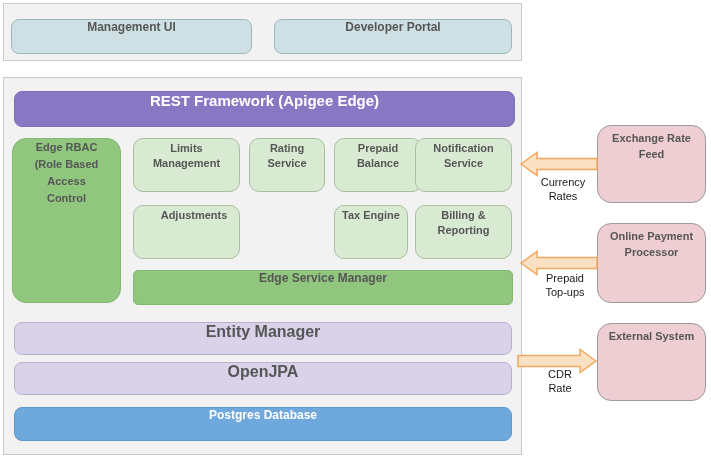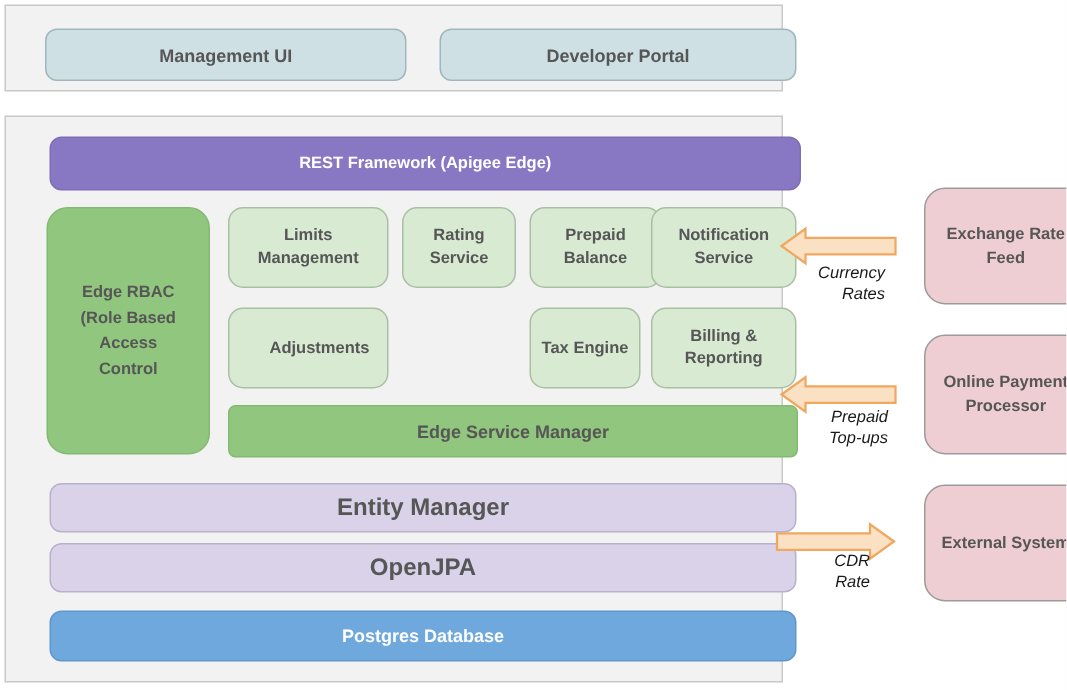--- a/index.html
+++ b/index.html
@@ -4,28 +4,28 @@
 <style>
   html,body{margin:0;padding:0;background:#ffffff;}
   .canvas{
     position:relative;width:711px;height:460px;background:#ffffff;
     font-family:"Liberation Sans", sans-serif;overflow:hidden;
   }
   .container{
     position:absolute;background:#f2f2f2;border:1px solid #c9c9c9;box-sizing:border-box;
   }
   .box{
-    position:absolute;box-sizing:border-box;display:flex;align-items:center;justify-content:center;
-    text-align:center;font-weight:bold;color:#565656;margin-left:19px;
+    position:absolute;box-sizing:border-box;display:flex;align-items:flex-start;justify-content:center;
+    text-align:center;font-weight:bold;color:#565656;
   }
   .topbox{
     background:#cfe0e4;border:1px solid #9fb7bc;border-radius:8px;font-size:12px;
   }
   .purplebar{
-    background:#8878c3;border:1px solid #7d6eb5;border-radius:8px;color:#ffffff;font-size:11px;
+    background:#8878c3;border:1px solid #7d6eb5;border-radius:8px;color:#ffffff;font-size:15px;
   }
   .greenbox{
     background:#90c67d;border:1px solid #84b972;border-radius:14px;font-size:11px;line-height:17px;
   }
   .greenbar{
     background:#90c67d;border:1px solid #84b972;border-radius:5px;font-size:12px;
   }
   .ltgreen{
     background:#d9ead3;border:1px solid #a9bfa2;border-radius:10px;font-size:11px;line-height:15px;
     padding:2px;
@@ -36,21 +36,21 @@
   .bluebar{
     background:#6fa8dc;border:1px solid #5f98cc;border-radius:8px;color:#ffffff;font-size:12px;
   }
   .pinkbox{
     background:#eeced2;border:1px solid #9b9b9b;border-radius:14px;font-size:11px;line-height:16px;
     padding:4px;
   }
   .rbac-line{display:block;}
   .arrow{position:absolute;}
   .flowlabel{
-    position:absolute;font-size:11px;line-height:14px;color:#1a1a1a;font-weight:normal;text-align:right;font-style:italic;
+    position:absolute;font-size:11px;line-height:14px;color:#1a1a1a;font-weight:normal;text-align:center;
   }
 </style>
 </head>
 <body>
 
 <div class="canvas">
 
   <div class="container" style="left:3px;top:3px;width:519px;height:58px;">
     <div class="box topbox" style="left:7px;top:15px;width:241px;height:35px;">
       <span>Management UI</span>

